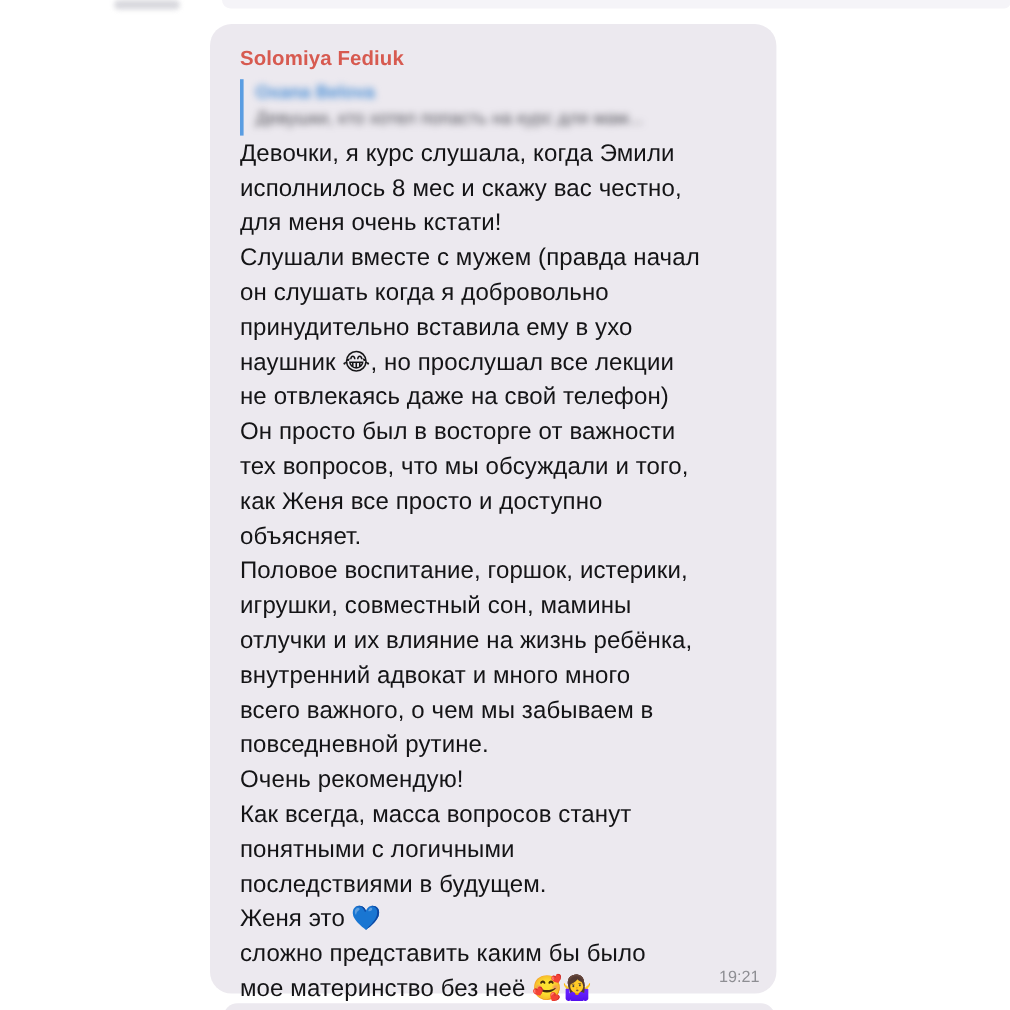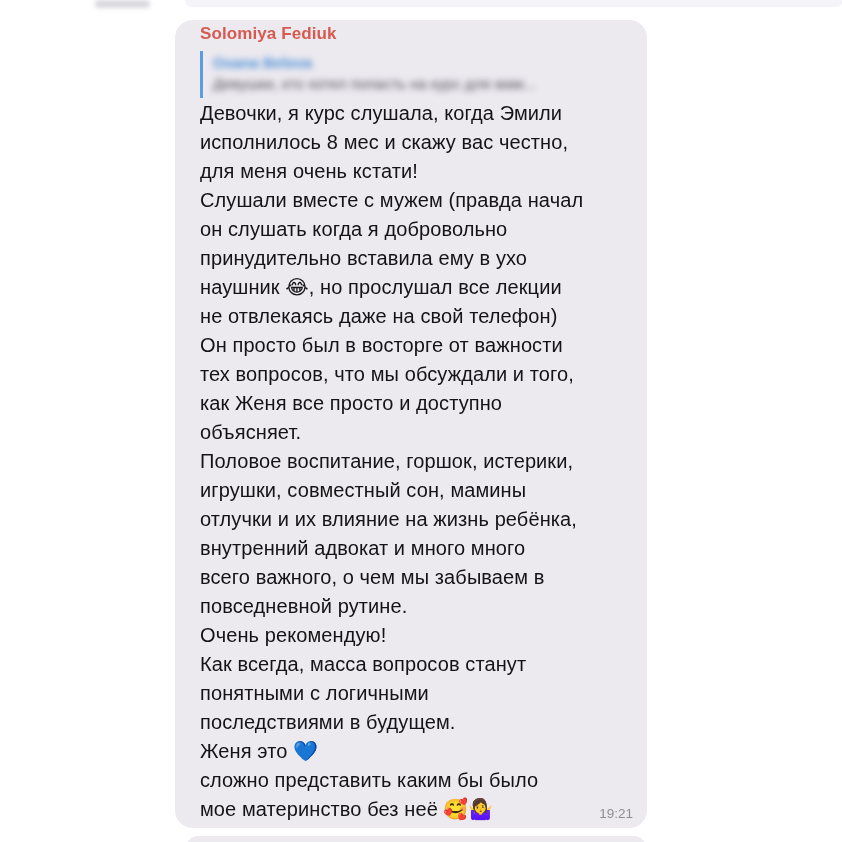--- a/index.html
+++ b/index.html
@@ -24,21 +24,21 @@
     filter:blur(2px); opacity:.8;
   }
 
   
   .bubble{
     position:absolute; left:175px; top:20px;
     width:472px; height:808px;
     box-sizing:border-box;
     background:#ece9ef;
     border-radius:18px;
-    padding:2px 14px 8px 25px;
+    padding:17px 14px 8px 25px;
   }
   .sender{
     color:#d75a50;
     font-size:17px; line-height:24px;
     font-weight:700;
     letter-spacing:.1px;
   }
   .quote{
     margin-top:5px;
     border-left:3px solid #5a9de2;

